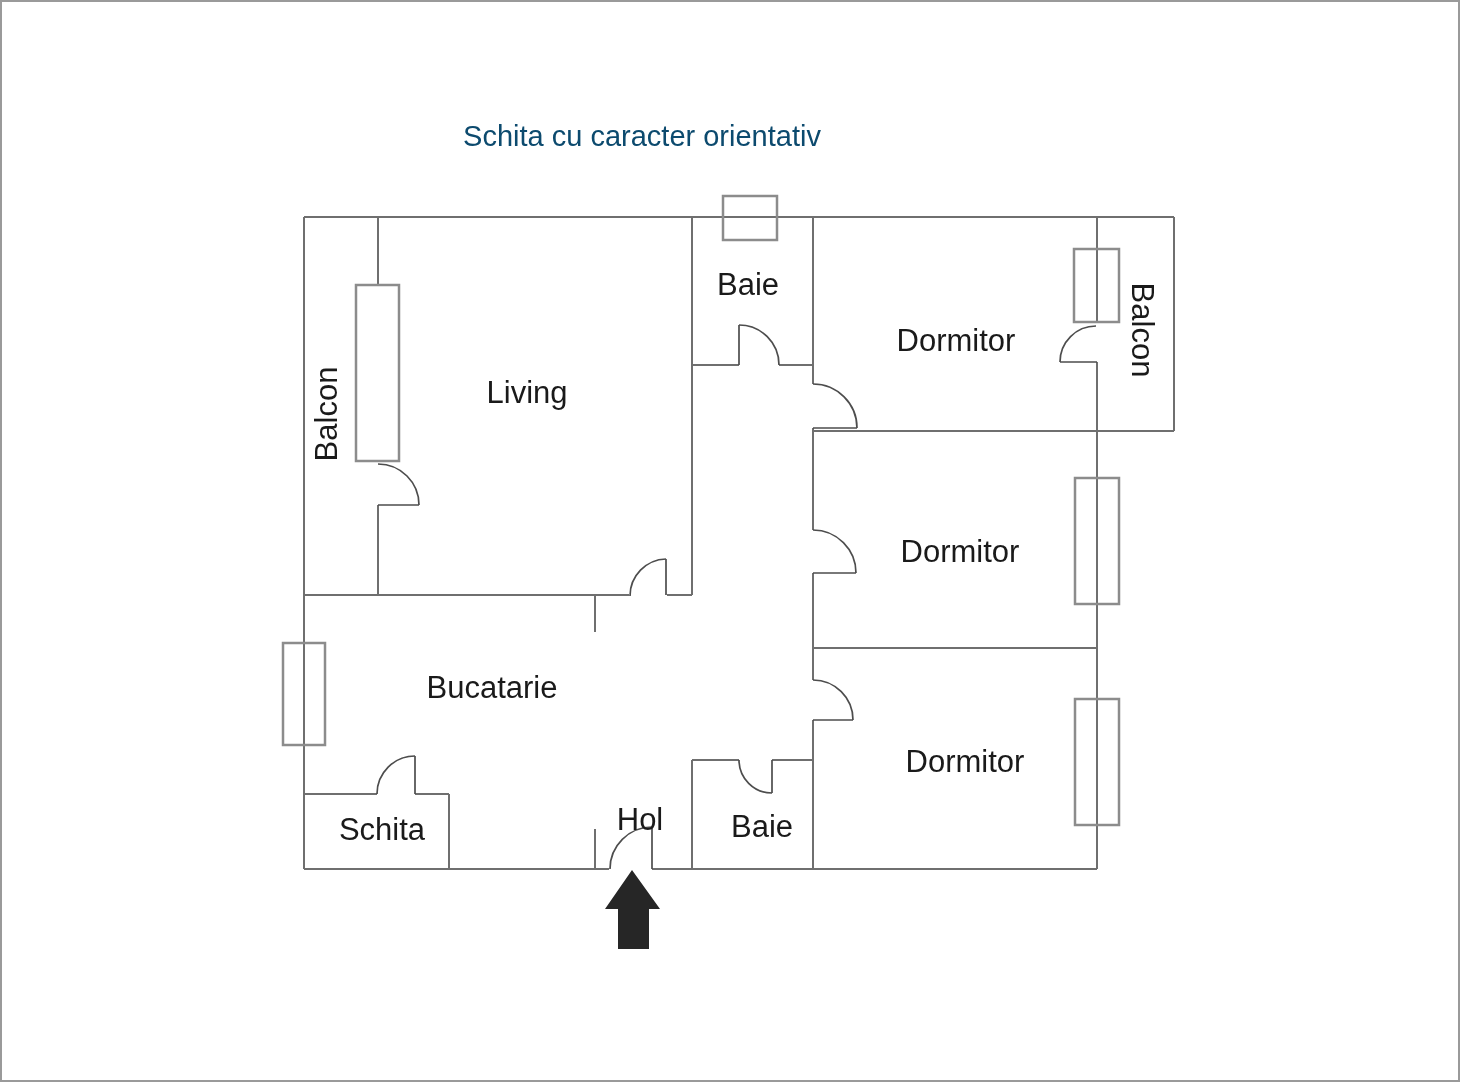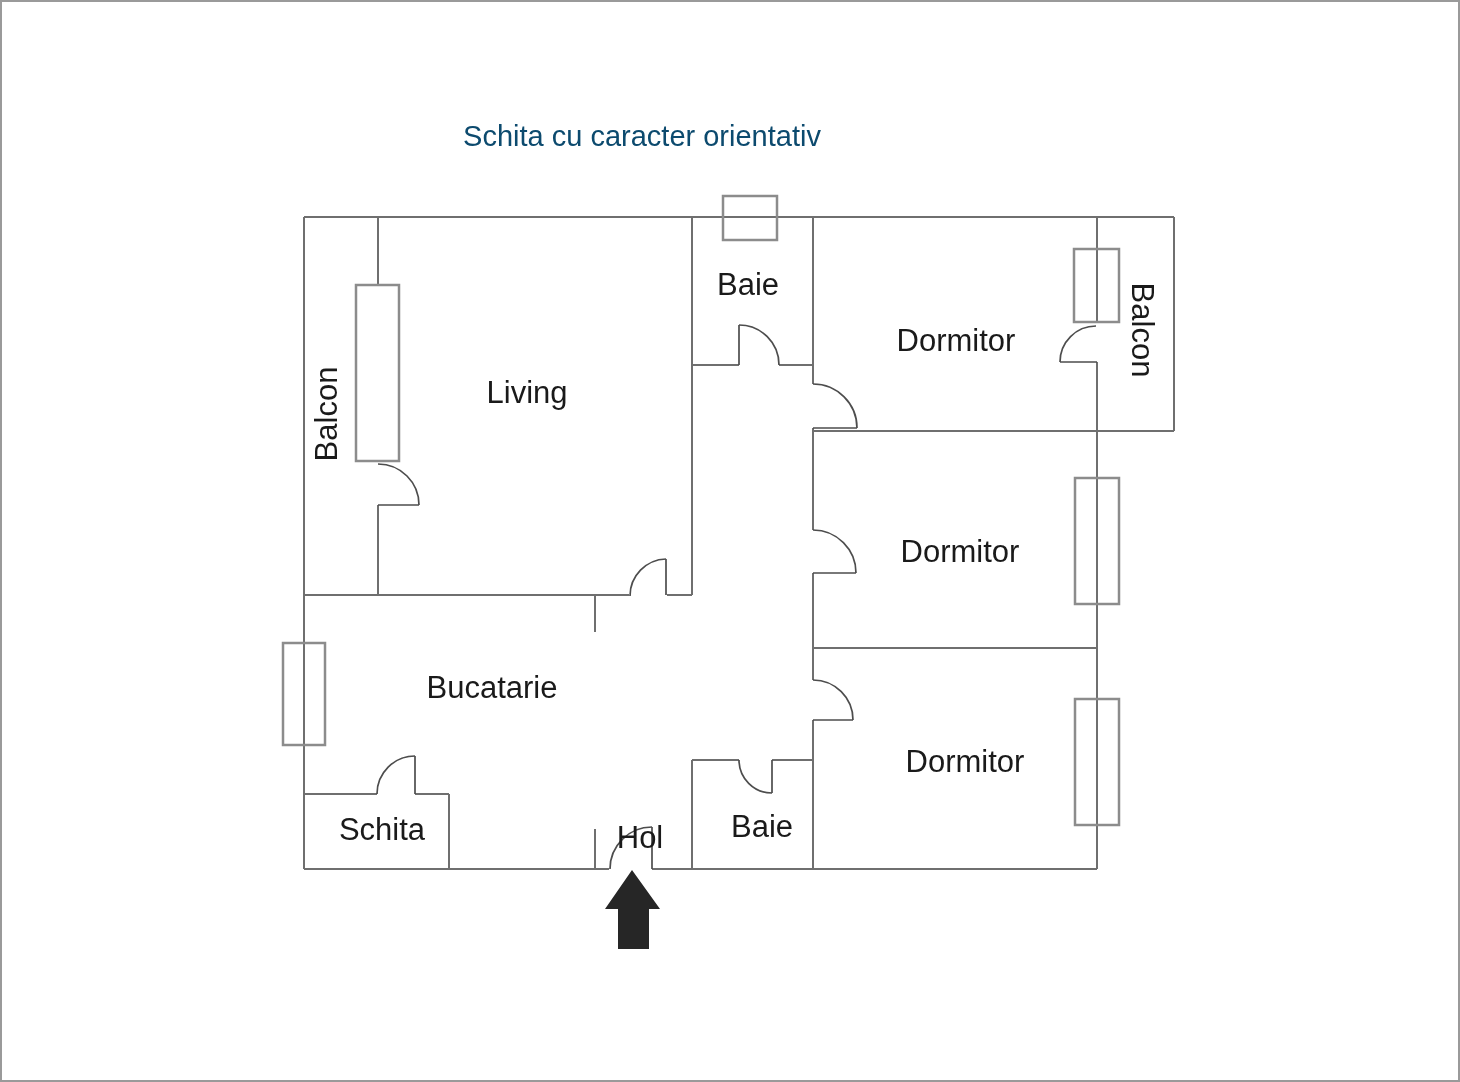--- a/index.html
+++ b/index.html
@@ -132,17 +132,17 @@
   <div class="title" style="left:640px;top:134px;">Schita cu caracter orientativ</div>
 
   <div class="lbl rot-ccw" style="left:325px;top:412px;">Balcon</div>
   <div class="lbl" style="left:525px;top:391px;">Living</div>
   <div class="lbl" style="left:746px;top:283px;">Baie</div>
   <div class="lbl" style="left:954px;top:339px;">Dormitor</div>
   <div class="lbl rot-cw" style="left:1140px;top:328px;">Balcon</div>
   <div class="lbl" style="left:958px;top:550px;">Dormitor</div>
   <div class="lbl" style="left:456px;top:686px;margin-left:34px;">Bucatarie</div>
   <div class="lbl" style="left:380px;top:828px;">Schita</div>
-  <div class="lbl" style="left:638px;top:836px;">Hol</div>
+  <div class="lbl" style="left:638px;top:818px;">Hol</div>
   <div class="lbl" style="left:760px;top:825px;">Baie</div>
   <div class="lbl" style="left:963px;top:760px;">Dormitor</div>
 
 </div>
 
 </body></html>

